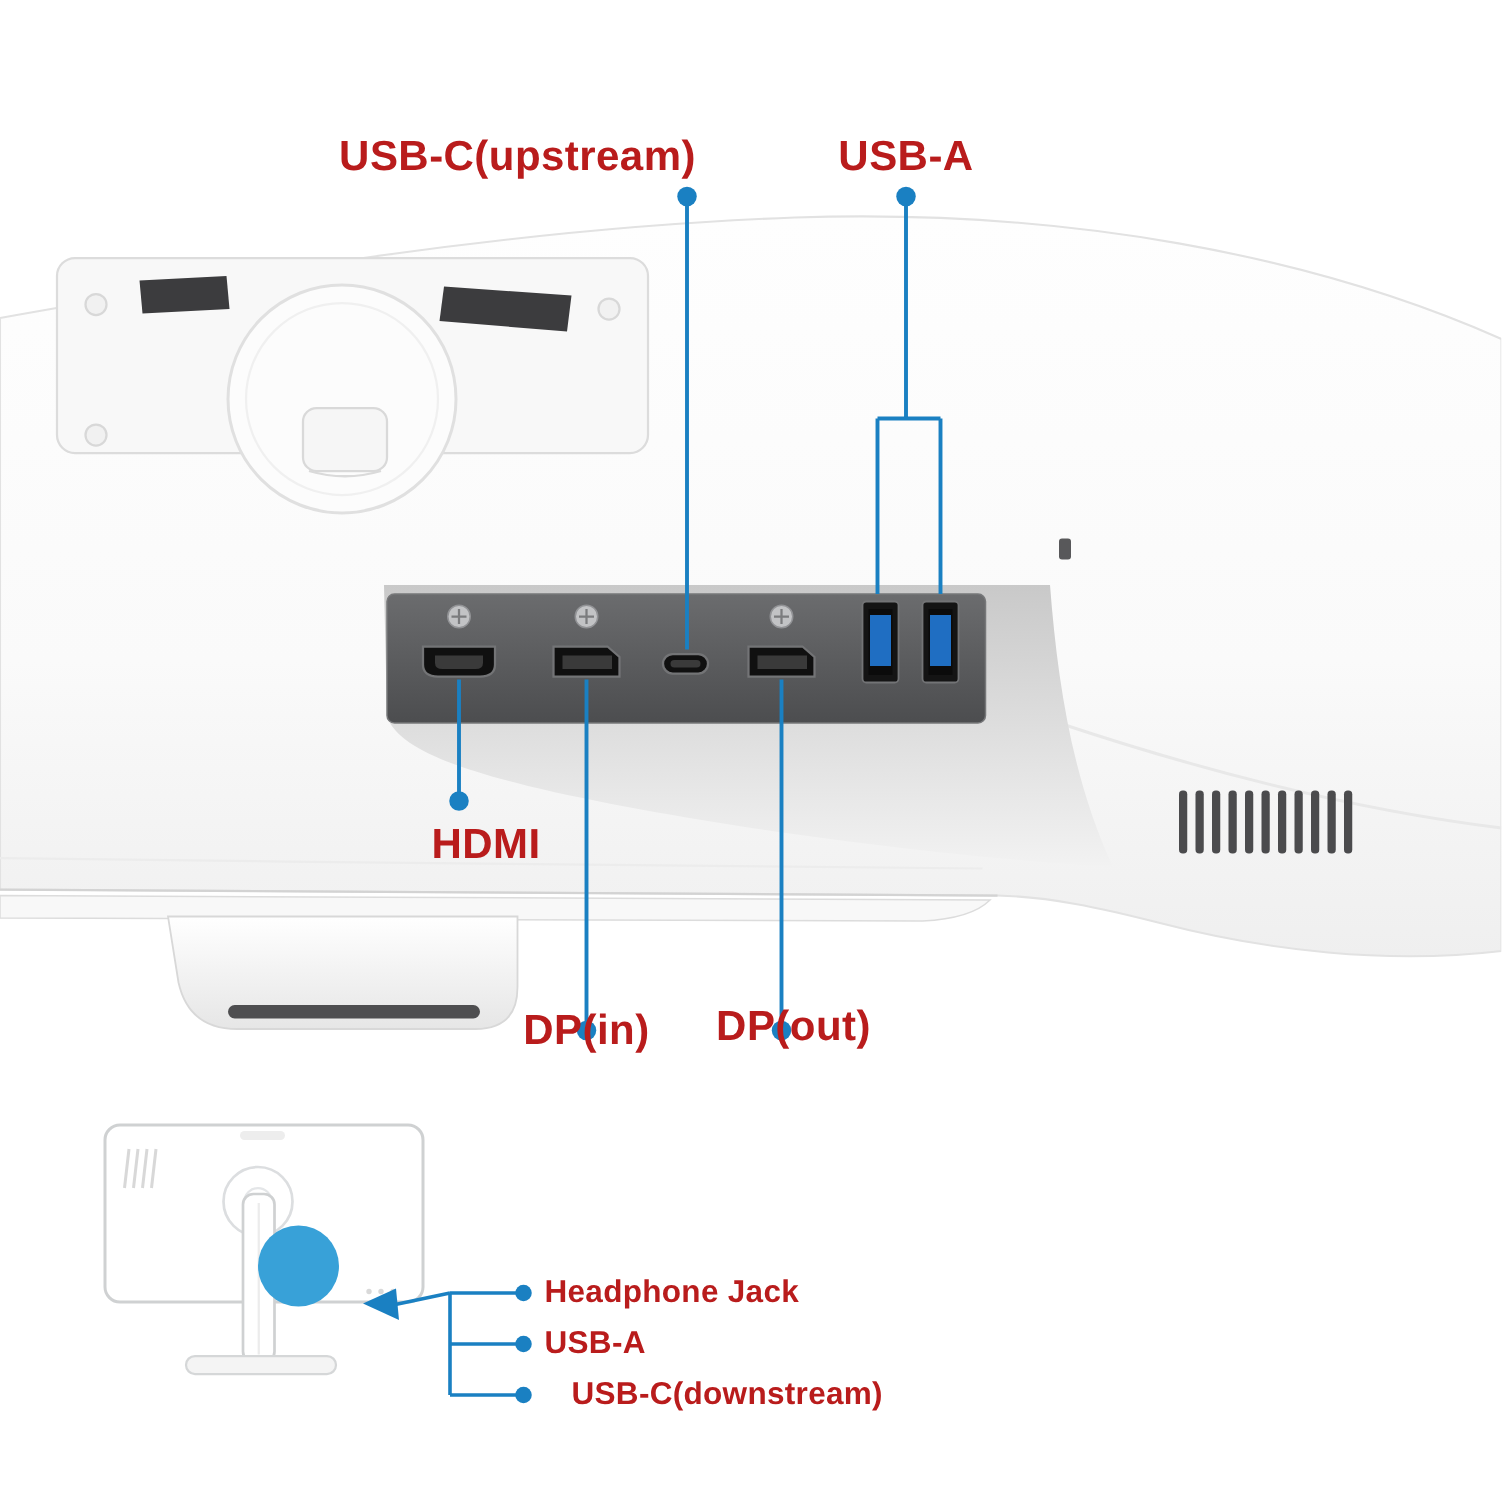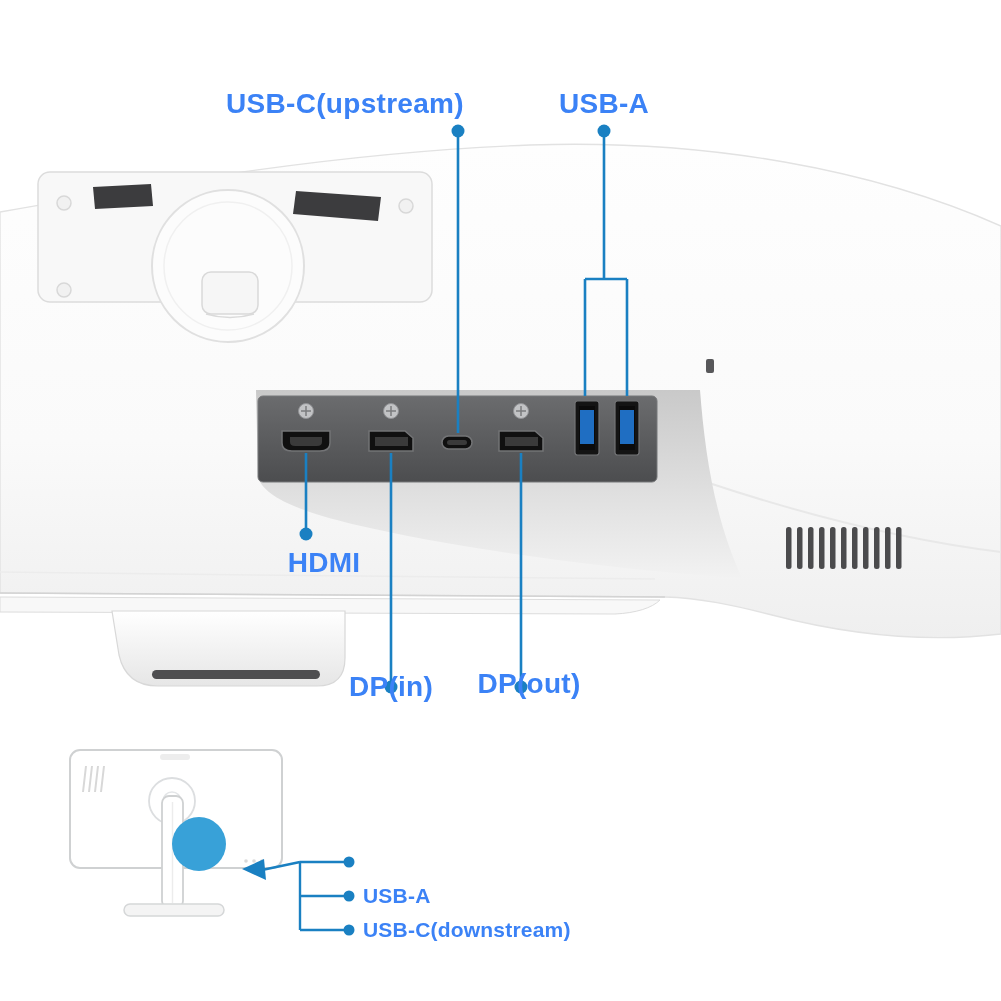--- a/index.html
+++ b/index.html
@@ -1,19 +1,19 @@
 <!DOCTYPE html>
 <html><head>
 <meta charset="utf-8">
 <style>
   html,body{margin:0;padding:0;background:#ffffff;}
   #canvas{position:relative;width:1001px;height:1001px;background:#ffffff;overflow:hidden;
           font-family:"Liberation Sans",sans-serif;}
   #gfx{position:absolute;left:0;top:0;}
-  .lbl{position:absolute;color:#3b82f6;font-weight:600;letter-spacing:.3px;white-space:nowrap;}
+  .lbl{position:absolute;color:#b91c1c;font-weight:600;letter-spacing:.3px;white-space:nowrap;}
   .big{font-size:28px;}
   .center{transform:translateX(-50%);}
   .small{font-size:21px;font-weight:700;letter-spacing:.2px;}
 </style>
 </head>
 <body>
 
 <div id="canvas">
 
 <svg id="gfx" width="1001" height="1001" viewBox="0 0 1001 1001">
@@ -179,16 +179,17 @@
     <circle cx="349" cy="930" r="5.5" fill="currentColor" stroke="none"></circle>
   </g>
 </svg>
 
 <div class="lbl big center" style="left:345px;top:88px">USB-C(upstream)</div>
 <div class="lbl big center" style="left:604px;top:88px">USB-A</div>
 <div class="lbl big center" style="left:324px;top:547px">HDMI</div>
 <div class="lbl big center" style="left:391px;top:671px">DP(in)</div>
 <div class="lbl big center" style="left:529px;top:668px">DP(out)</div>
 
+<div class="lbl small" style="left:363px;top:850px">Headphone Jack</div>
 <div class="lbl small" style="left:363px;top:884px">USB-A</div>
-<div class="lbl small" style="left:363px;top:918px">USB-C(downstream)</div>
+<div class="lbl small" style="left:381px;top:918px">USB-C(downstream)</div>
 
 </div>
 
 </body></html>

